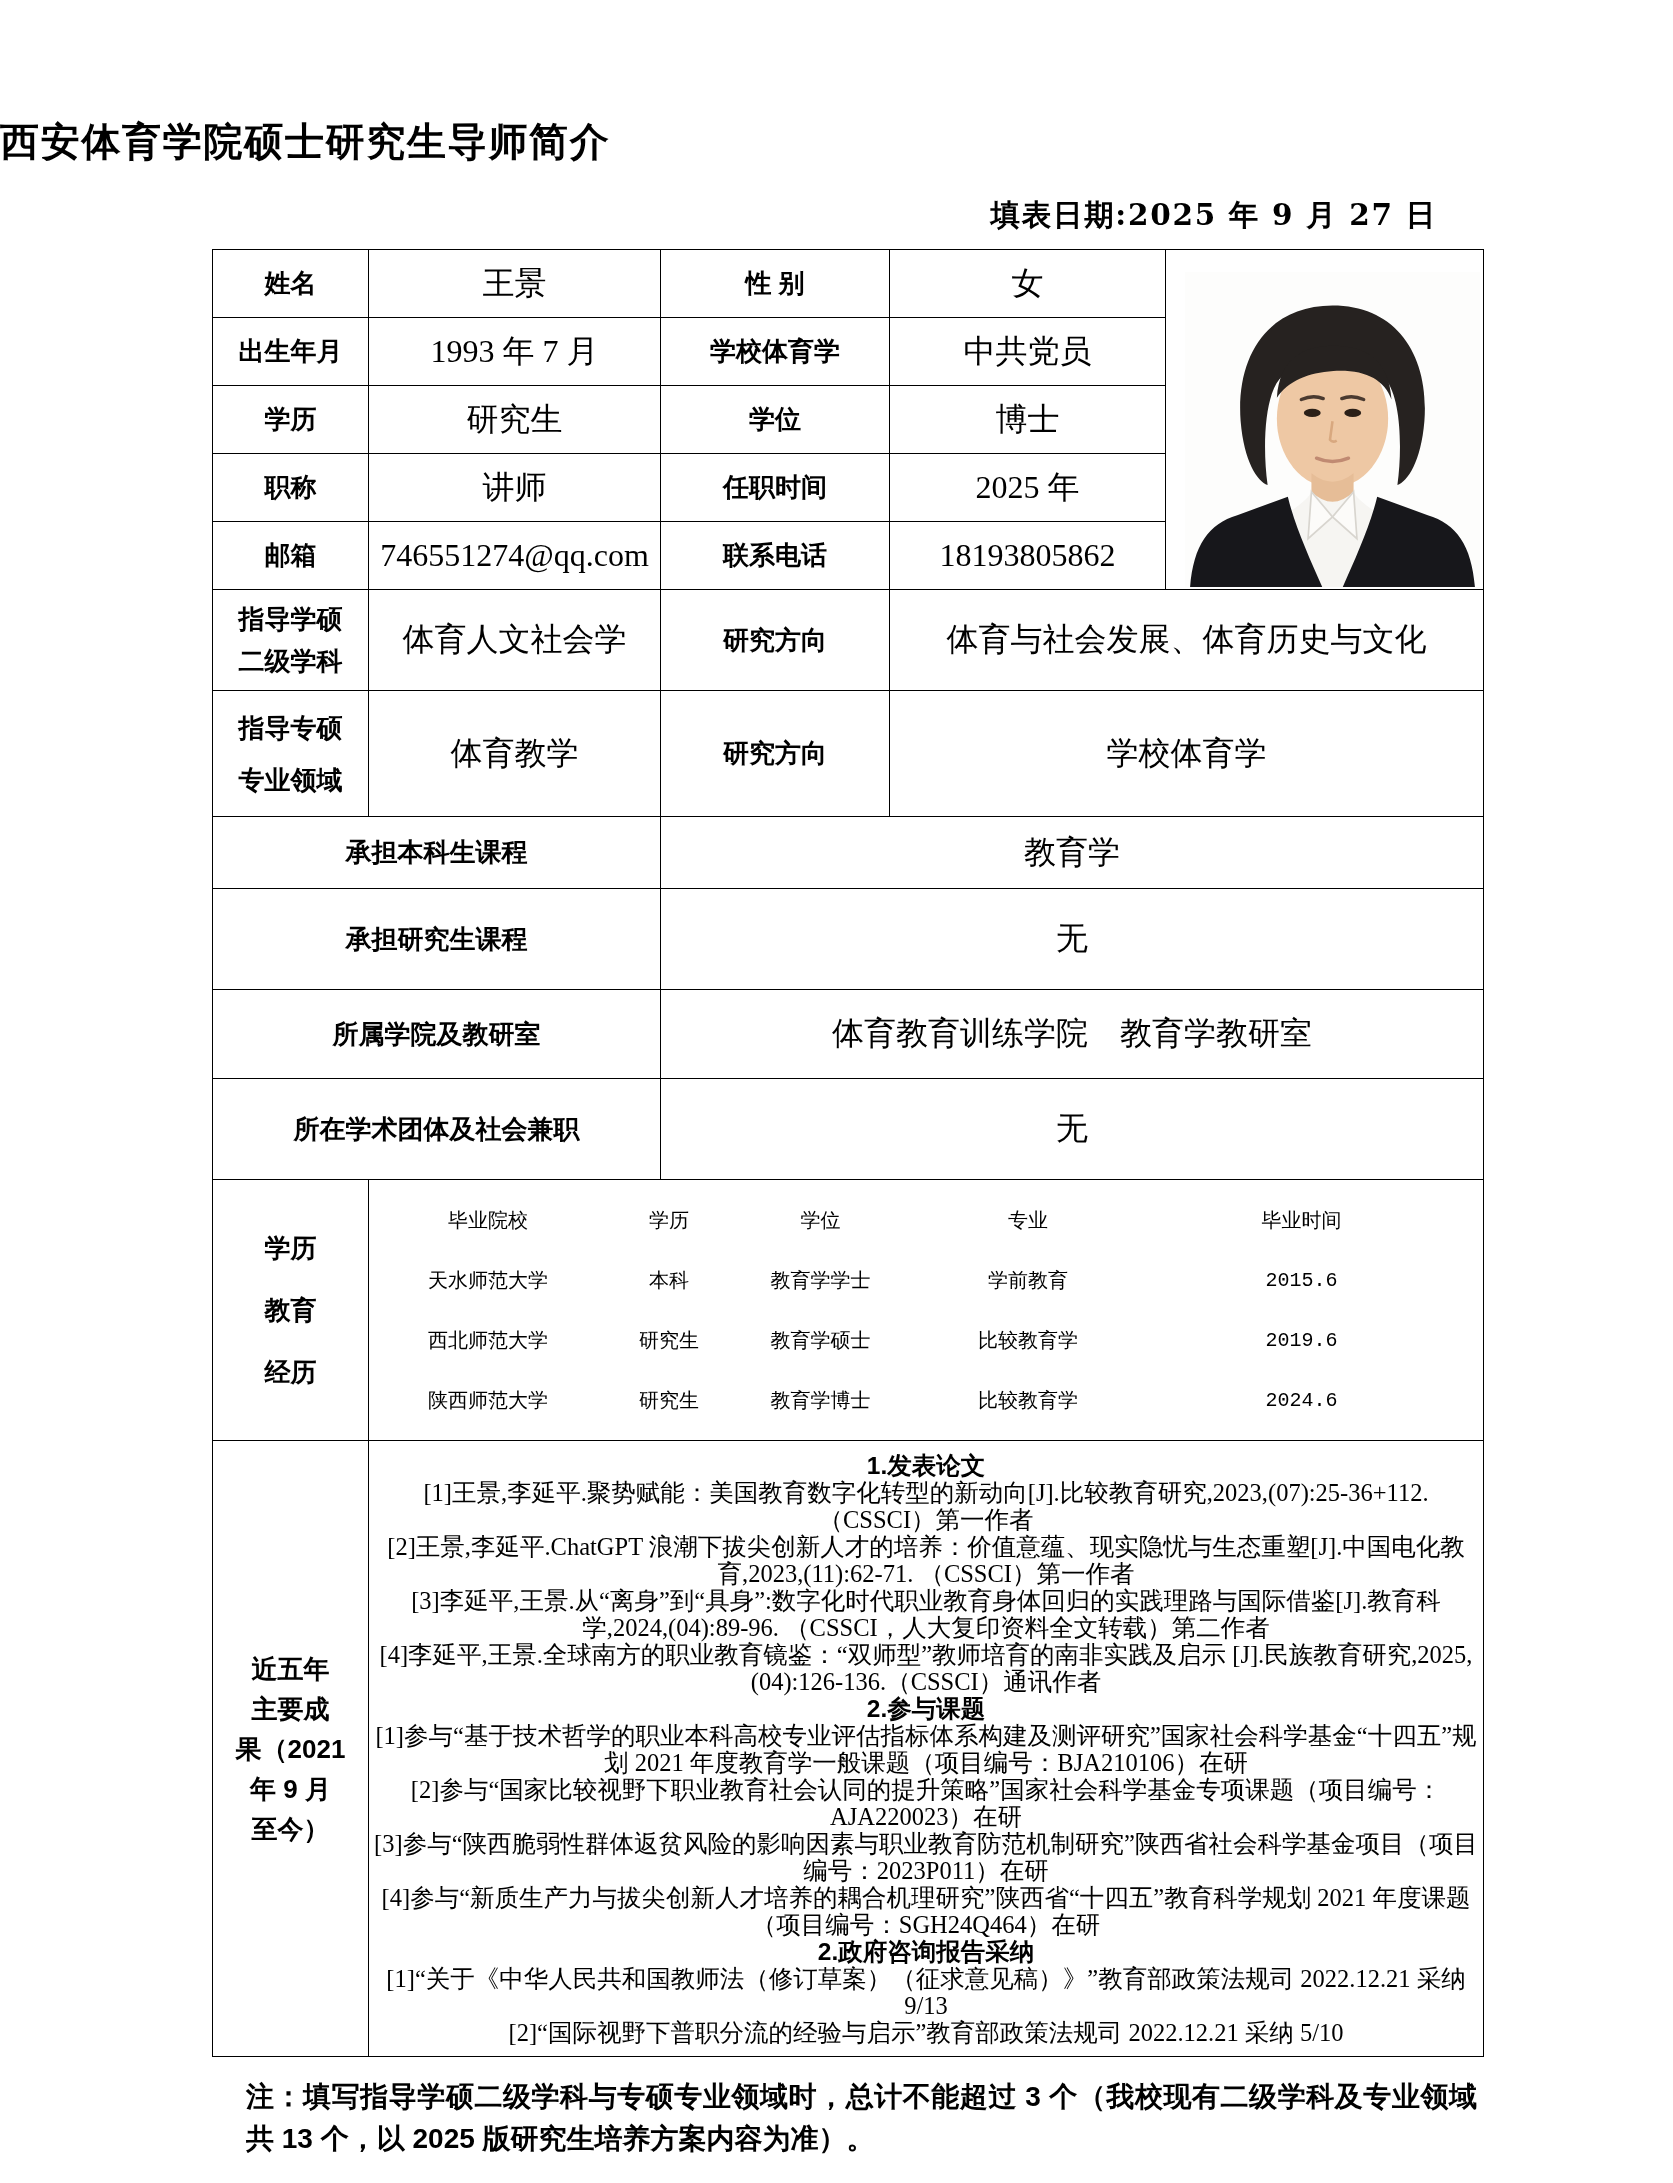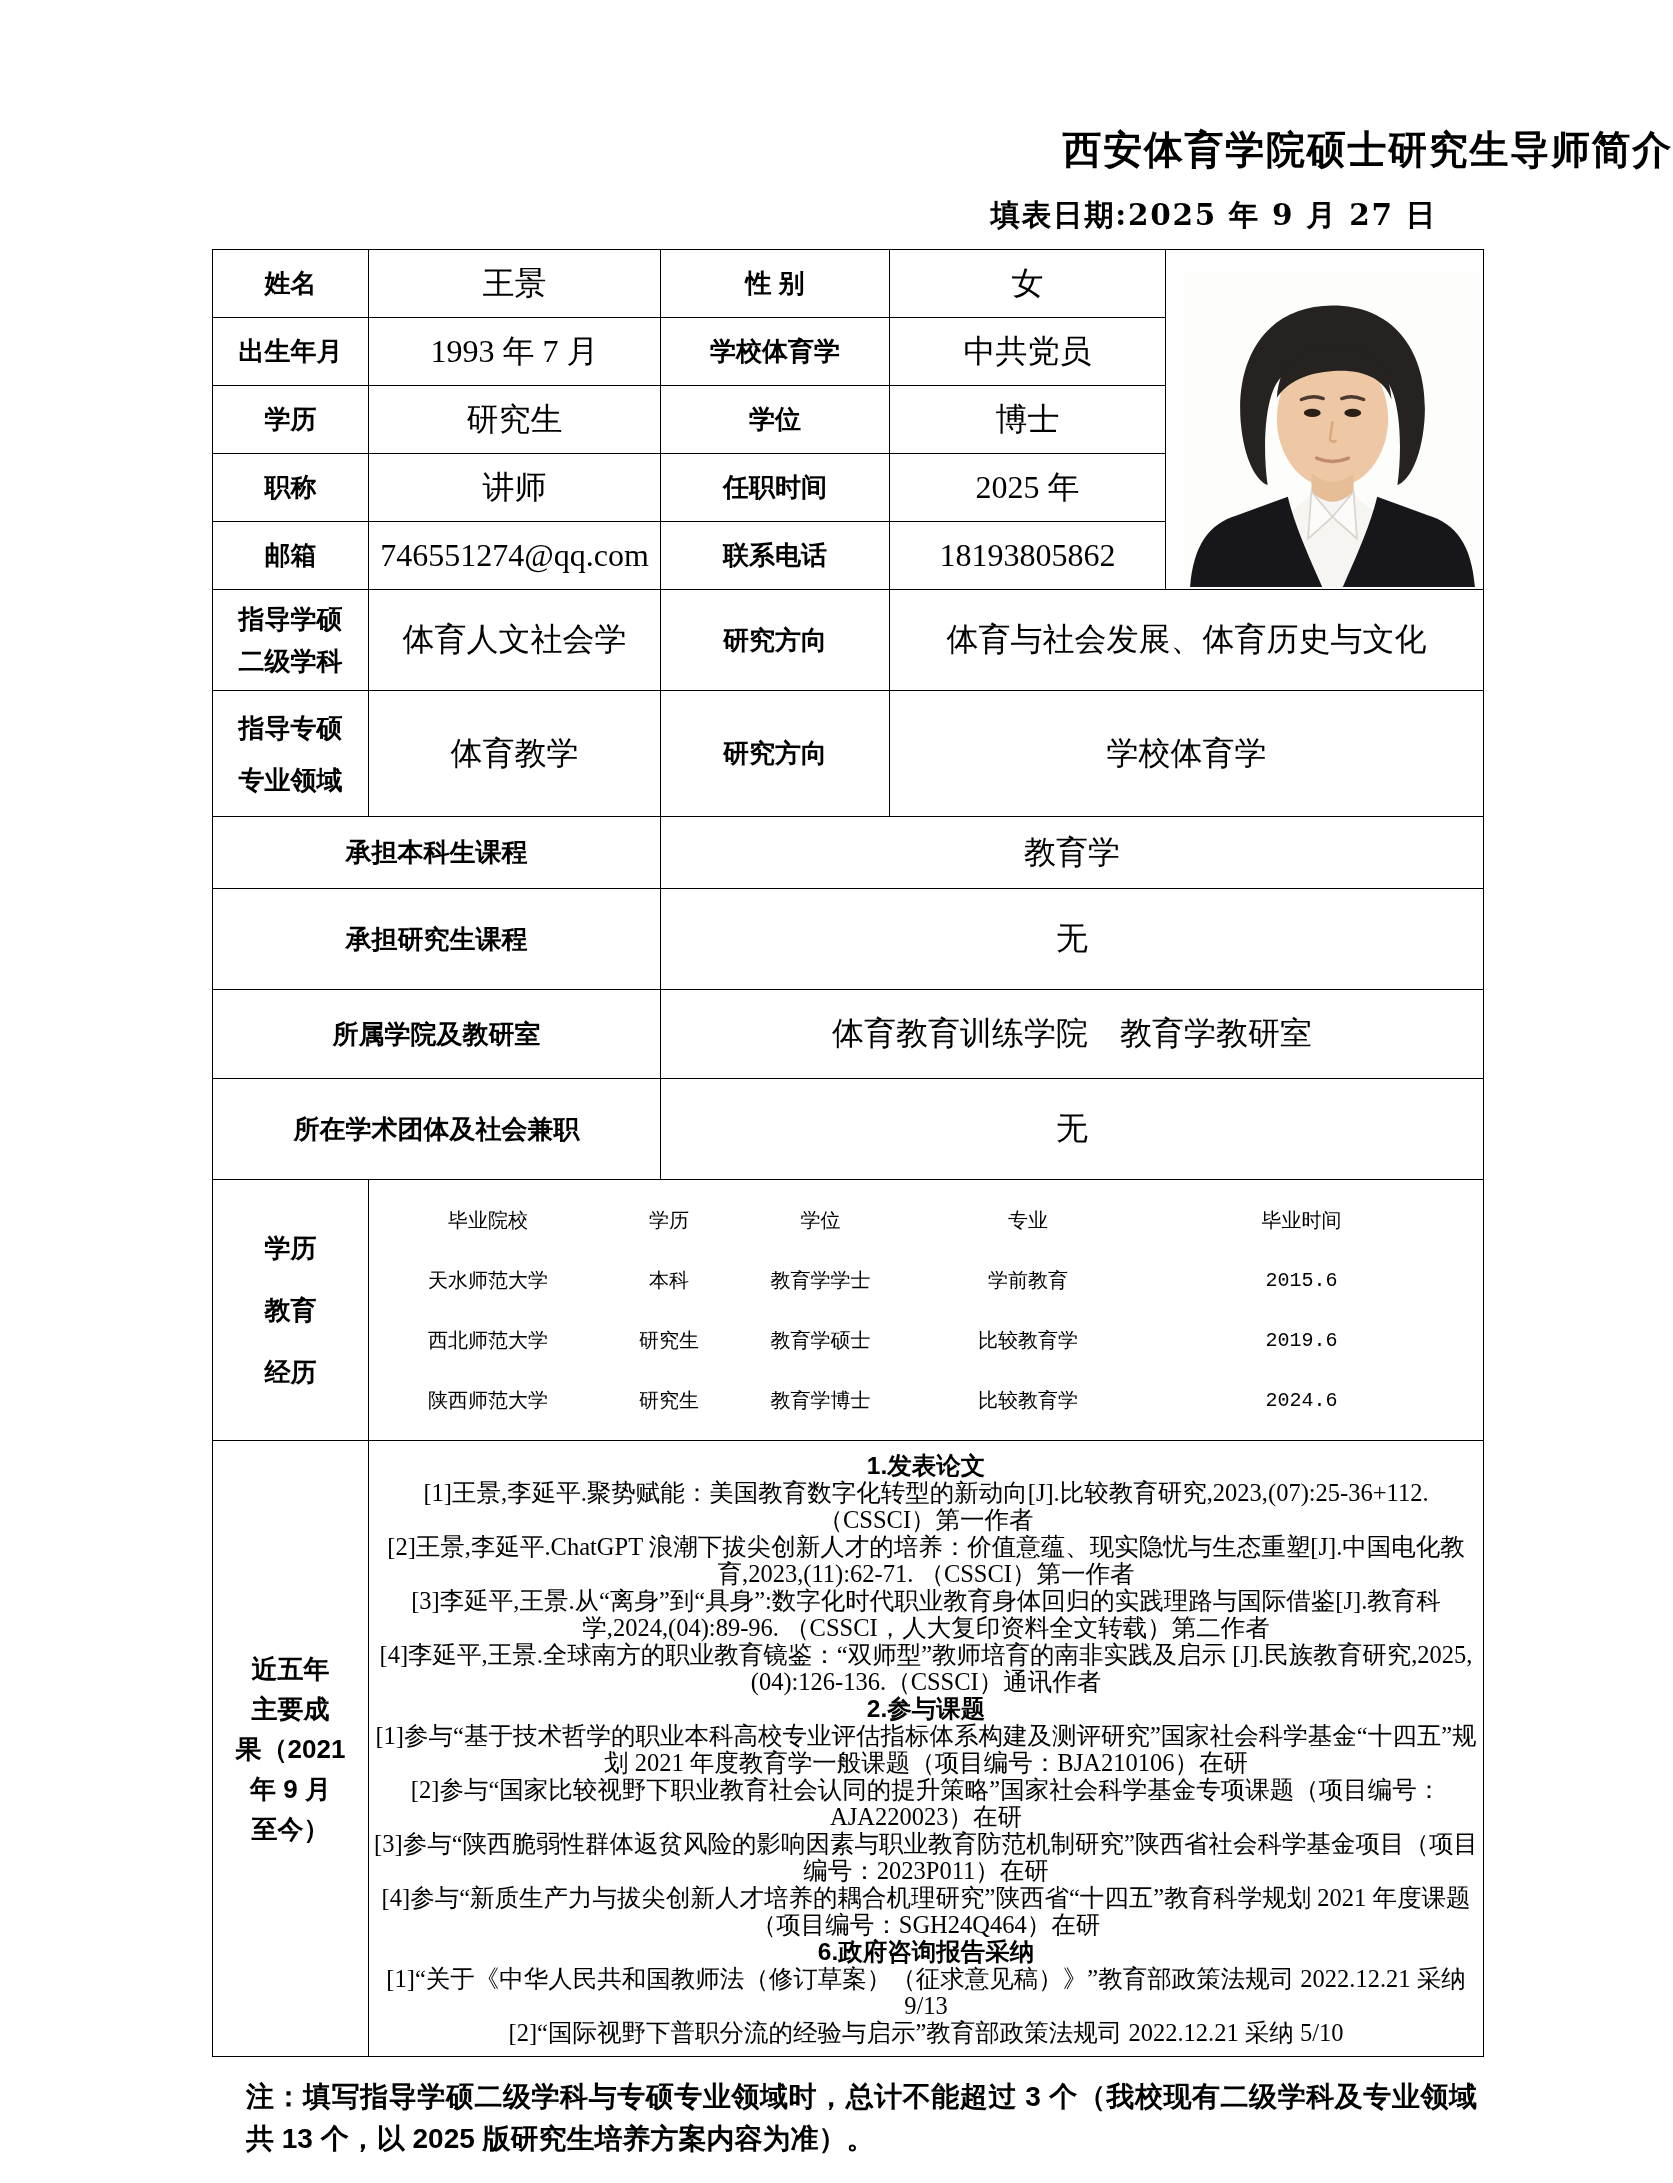--- a/index.html
+++ b/index.html
@@ -1,19 +1,19 @@
 <!DOCTYPE html>
 <html style="font-size:13.5px"><head>
 <meta charset="utf-8">
 <style>
   html,body{margin:0;padding:0;background:#ffffff;}
   .page{position:relative;width:1673px;height:2183px;background:#fff;color:#000;overflow:hidden;}
 
-  .title{position:absolute;top:115px;left:0;width:100%;text-align:right;
-         font-family:"Liberation Sans",sans-serif;font-weight:bold;font-size:39px;letter-spacing:1.7px;margin-top:8px;}
+  .title{position:absolute;top:115px;left:0;width:100%;text-align:left;
+         font-family:"Liberation Sans",sans-serif;font-weight:bold;font-size:39px;letter-spacing:1.7px;}
   .date{position:absolute;top:196px;left:0;width:1437px;text-align:right;
         font-family:"DejaVu Serif",serif;font-weight:bold;font-size:29.5px;letter-spacing:1.7px;}
 
   table.main{position:absolute;left:212px;top:249px;width:1271px;border-collapse:collapse;table-layout:fixed;}
   table.main td{border:1.7px solid #000;padding:0;text-align:center;vertical-align:middle;overflow:hidden;}
 
   .lbl{font-family:"Liberation Sans",sans-serif;font-weight:bold;font-size:26px;}
   .val{font-family:"Liberation Serif",serif;font-size:32px;}
   .pre{white-space:pre-line;}
   .two-line{line-height:42px;}
@@ -208,21 +208,21 @@
         <p class="ach-h">1.发表论文</p>
         <p>[1]王景,李延平.聚势赋能：美国教育数字化转型的新动向[J].比较教育研究,2023,(07):25-36+112.（CSSCI）第一作者</p>
         <p>[2]王景,李延平.ChatGPT 浪潮下拔尖创新人才的培养：价值意蕴、现实隐忧与生态重塑[J].中国电化教育,2023,(11):62-71. （CSSCI）第一作者</p>
         <p>[3]李延平,王景.从“离身”到“具身”:数字化时代职业教育身体回归的实践理路与国际借鉴[J].教育科学,2024,(04):89-96. （CSSCI，人大复印资料全文转载）第二作者</p>
         <p>[4]李延平,王景.全球南方的职业教育镜鉴：“双师型”教师培育的南非实践及启示 [J].民族教育研究,2025,(04):126-136.（CSSCI）通讯作者</p>
         <p class="ach-h">2.参与课题</p>
         <p>[1]参与“基于技术哲学的职业本科高校专业评估指标体系构建及测评研究”国家社会科学基金“十四五”规划 2021 年度教育学一般课题（项目编号：BJA210106）在研</p>
         <p>[2]参与“国家比较视野下职业教育社会认同的提升策略”国家社会科学基金专项课题（项目编号：AJA220023）在研</p>
         <p>[3]参与“陕西脆弱性群体返贫风险的影响因素与职业教育防范机制研究”陕西省社会科学基金项目（项目编号：2023P011）在研</p>
         <p>[4]参与“新质生产力与拔尖创新人才培养的耦合机理研究”陕西省“十四五”教育科学规划 2021 年度课题（项目编号：SGH24Q464）在研</p>
-        <p class="ach-h">6.政府咨询报告采纳</p>
+        <p class="ach-h">2.政府咨询报告采纳</p>
         <p>[1]“关于《中华人民共和国教师法（修订草案）（征求意见稿）》”教育部政策法规司 2022.12.21 采纳　9/13</p>
         <p>[2]“国际视野下普职分流的经验与启示”教育部政策法规司 2022.12.21 采纳 5/10</p>
       </td>
     </tr>
   </tbody>
     </table>
 
   <div class="footnote">注：填写指导学硕二级学科与专硕专业领域时，总计不能超过 3 个（我校现有二级学科及专业领域共 13 个，以 2025 版研究生培养方案内容为准）。</div>
 </div>
 

